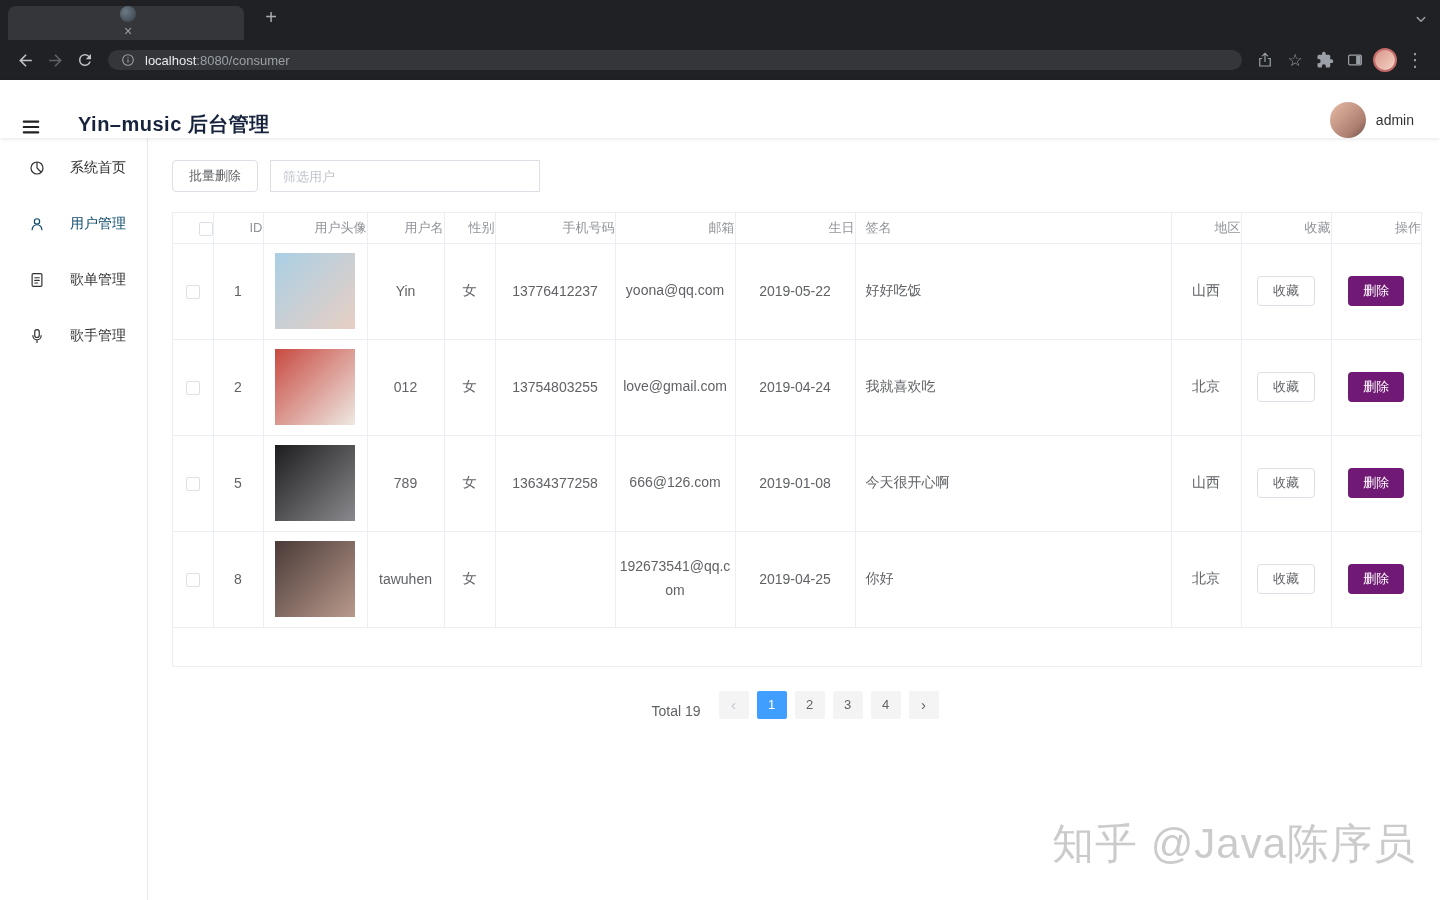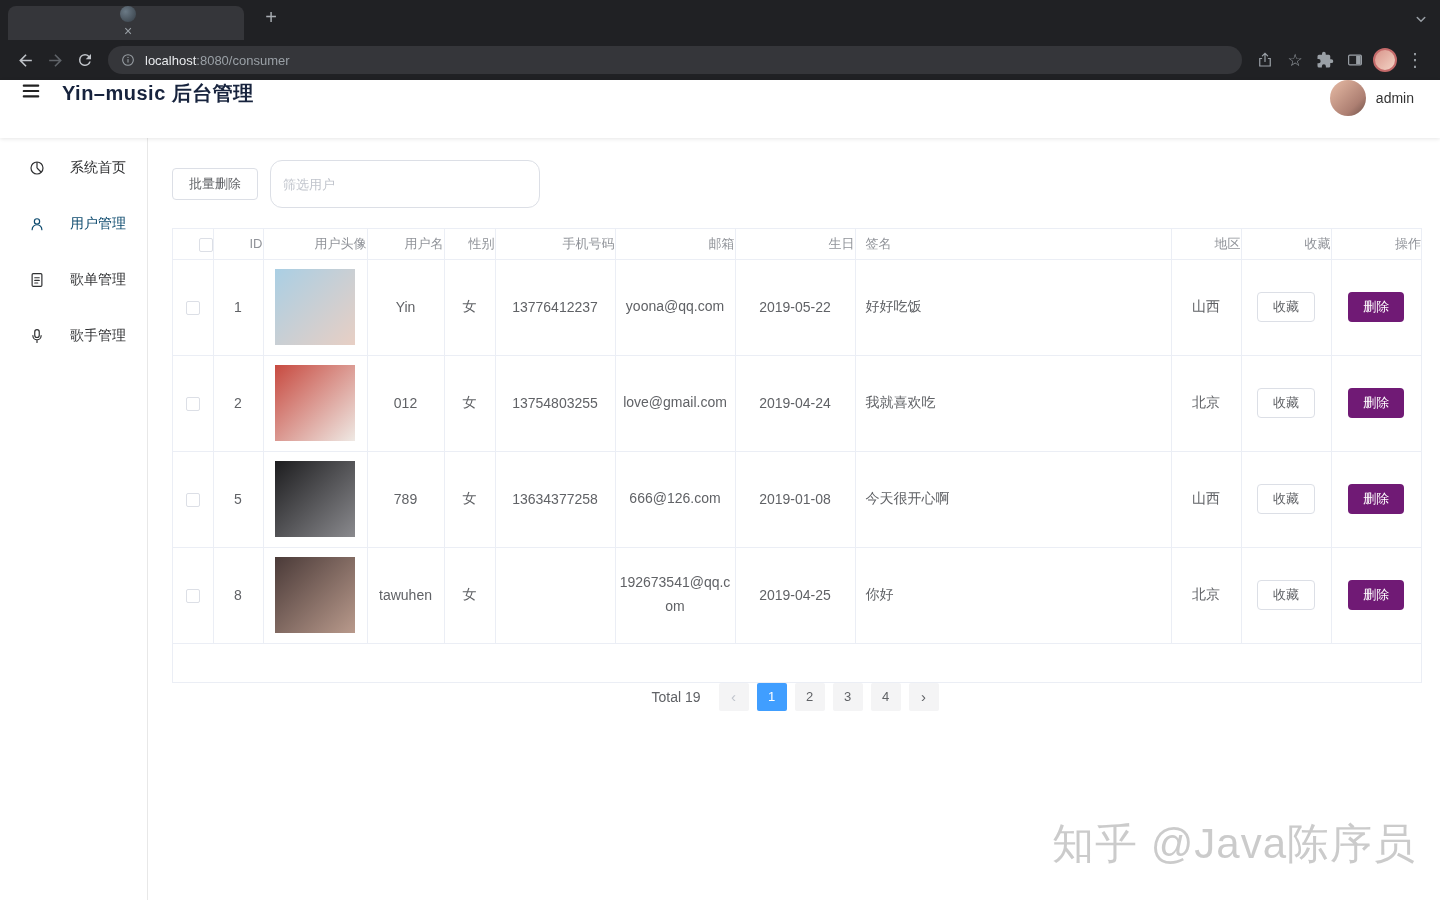--- a/index.html
+++ b/index.html
@@ -12,63 +12,63 @@
   .tab { width:236px; height:34px; background:#35363a; border-radius:8px 8px 0 0; display:flex; align-items:center; padding:0 8px 0 12px;flex-direction:column; }
   .favicon { width:16px; height:16px; border-radius:50%; background:radial-gradient(circle at 35% 35%, #6b7a86, #343c44); flex:0 0 16px; }
   .tab-title { color:#dfe1e5; font-size:12px; margin-left:10px; flex:1; white-space:nowrap; overflow:hidden; }
   .tab-close { color:#9aa0a6; font-size:14px; width:18px; height:18px; line-height:18px; text-align:center; border-radius:50%; }
   .newtab { color:#a8adb2; font-size:20px; line-height:20px; align-self:center; margin-left:14px; width:26px; height:26px; text-align:center; border-radius:50%; }
   .tabstrip-right { position:absolute; right:10px; top:10px; }
 
   .browser-toolbar { height:40px; background:#202124; display:flex; align-items:center; padding:0 10px; }
   .nav-icon { width:30px; height:30px; border-radius:50%; display:flex; align-items:center; justify-content:center; flex:0 0 auto; }
   .glyph-icon { color:#9aa0a6; font-size:17px; line-height:1; }
-  .omnibox { flex:1; height:28px; background:#35363a; border-radius:14px; display:flex; align-items:center; padding:0 12px; margin:0 8px; }
+  .omnibox { flex:1; height:20px; background:#35363a; border-radius:14px; display:flex; align-items:center; padding:0 12px; margin:0 8px; }
   .url { font-size:13px; color:#9aa0a6; margin-left:9px; white-space:nowrap; }
   .url .host { color:#e8eaed; }
   .chrome-avatar { width:24px; height:24px; border-radius:50%; background:linear-gradient(135deg,#d9958b,#f3d4c6); border:2px solid #c46a6a; }
 
   
-  .app-header { height:58px; background:#fff; display:flex; align-items:flex-start; padding:0 26px 0 20px; box-shadow:0 1px 4px rgba(0,0,0,.10); position:relative; z-index:2; }
+  .app-header { height:58px; background:#fff; display:flex; align-items:flex-end; padding:0 26px 0 20px; box-shadow:0 1px 4px rgba(0,0,0,.10); position:relative; z-index:2;gap:16px; }
   .hamburger { margin-right:20px; display:flex; }
   .app-title { font-size:20px; font-weight:bold; color:#17233d; letter-spacing:.5px; }
   .header-user { margin-left:auto; display:flex; align-items:center; gap:10px; }
   .header-avatar { width:36px; height:36px; border-radius:50%; background:linear-gradient(135deg,#e8bca6,#ad7f72 70%,#6e5048); }
   .header-user-name { font-size:14px; color:#333; }
 
   
   .app-body { display:flex; height:762px; }
   .sidebar { width:148px; border-right:1px solid #e8e8e8; padding-top:2px; flex:0 0 148px; }
   .side-item { height:56px; display:flex; align-items:center; padding-left:28px; gap:24px; font-size:14px; color:#303133; cursor:pointer; }
   .side-item.active { color:#0c4a6e; }
   .side-item svg { width:18px; height:18px; flex:0 0 18px; }
   .main { flex:1; padding:22px 20px 0 24px; position:relative; }
 
   
   .action-bar { display:flex; align-items:center; gap:12px; }
   .batch-btn { height:32px; padding:0 16px; background:#fff; border:1px solid #dcdfe6; border-radius:4px; font-size:13px; color:#606266; }
-  .filter-input { width:270px; height:48px; border:1px solid #dcdfe6; border-radius:12px; padding:0 12px; font-size:13px; color:#606266; outline:none; }
+  .filter-input { width:270px; height:32px; border:1px solid #dcdfe6; border-radius:0; padding:0 12px; font-size:13px; color:#606266; outline:none; }
   .filter-input::placeholder { color:#c0c4cc; }
 
   
   .table-wrap { margin-top:20px; border:1px solid #ebeef5; }
   table { width:100%; border-collapse:collapse; table-layout:fixed; }
   th { height:30px; font-size:13px; font-weight:normal; color:#909399; border-bottom:1px solid #ebeef5; border-right:1px solid #ebeef5; text-align:right; }
   td { height:96px; font-size:14px; color:#606266; text-align:center; border-bottom:1px solid #ebeef5; border-right:1px solid #ebeef5; }
   th:last-child, td:last-child { border-right:none; }
   .c-sign { text-align:left; padding:0 10px; }
   .c-email { word-break:break-all; padding:0 4px; line-height:1.7; }
   .avatar-img { width:80px; height:76px; margin:0 auto; }
   .checkbox { display:inline-block; width:14px; height:14px; border:1px solid #dcdfe6; border-radius:2px; background:#fff; vertical-align:middle; cursor:pointer; }
   .fav-btn { height:30px; padding:0 15px; background:#fff; border:1px solid #dcdfe6; border-radius:4px; font-size:13px; color:#606266; }
   .del-btn { height:30px; padding:0 15px; background:#701a75; border:none; border-radius:4px; font-size:13px; color:#fff; }
   .table-footer-space { height:38px; }
 
   
-  .pagination { display:flex; align-items:center; justify-content:center; }
+  .pagination { margin-top:24px; display:flex; align-items:flex-end; justify-content:center; }
   .total { font-size:14px; color:#606266; margin-right:14px; }
   .page-btn { min-width:30px; height:28px; border:none; background:#f4f4f5; color:#606266; font-size:13px; border-radius:2px; margin:0 4px; }
   .page-btn.active { background:#409EFF; color:#fff; }
   .page-btn.prev { color:#c0c4cc; font-size:15px; }
   .page-btn.next { color:#606266; font-size:15px; }
   .pages { display:flex; }
 
   
   .watermark { position:absolute; right:26px; bottom:28px; font-size:42px; color:#c3c3c3; opacity:.85; font-weight:500; letter-spacing:1px; pointer-events:none; }
 </style>

